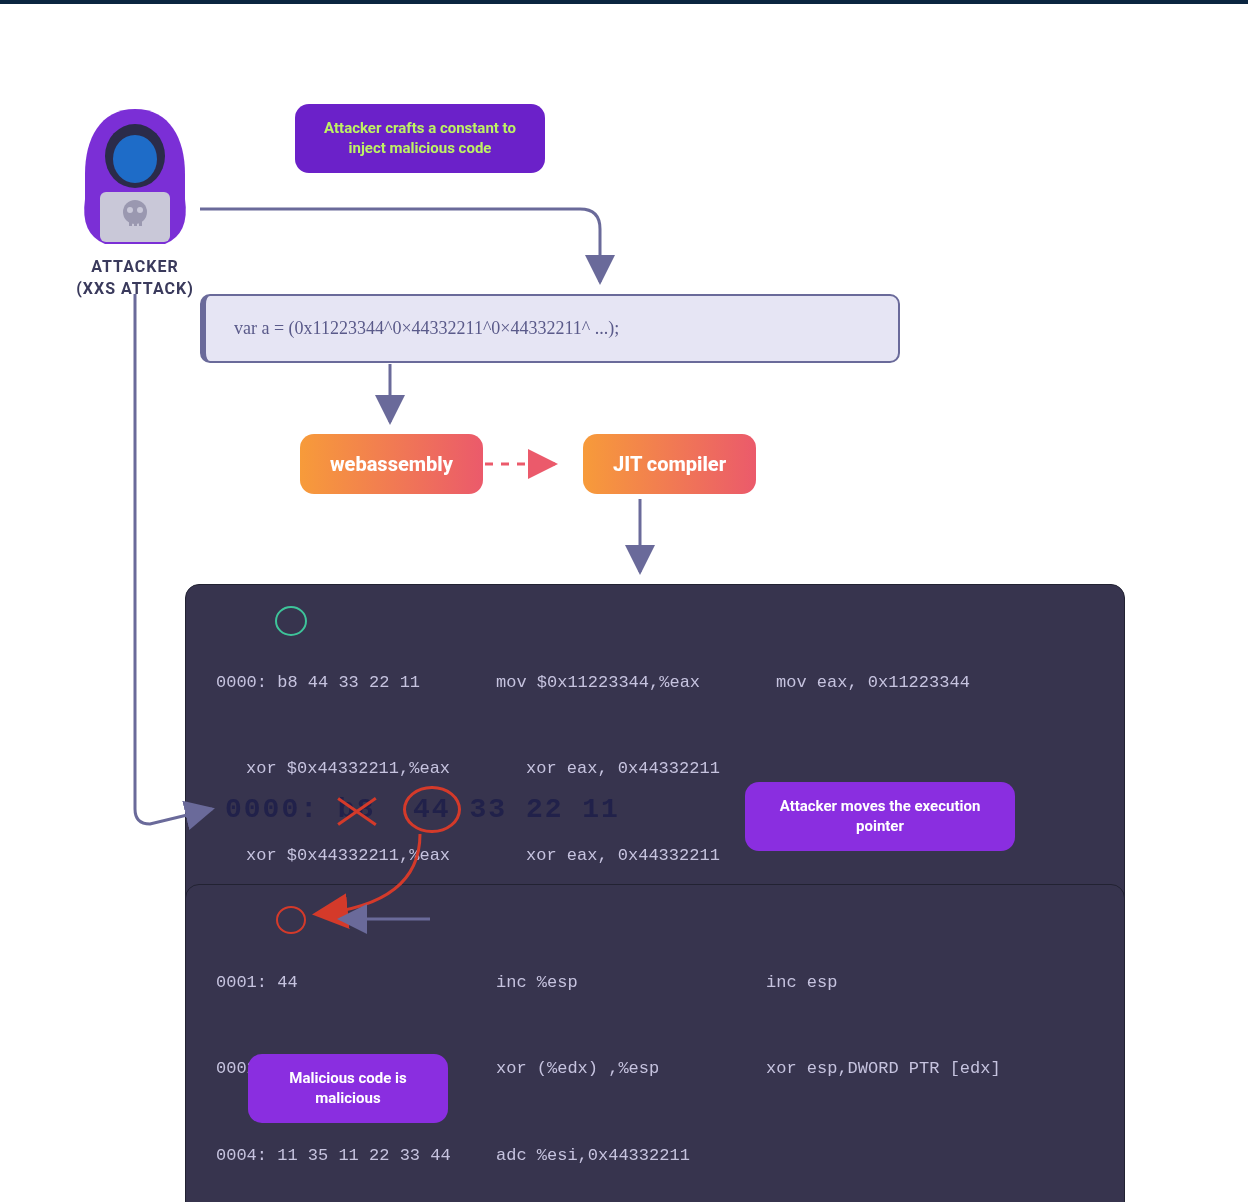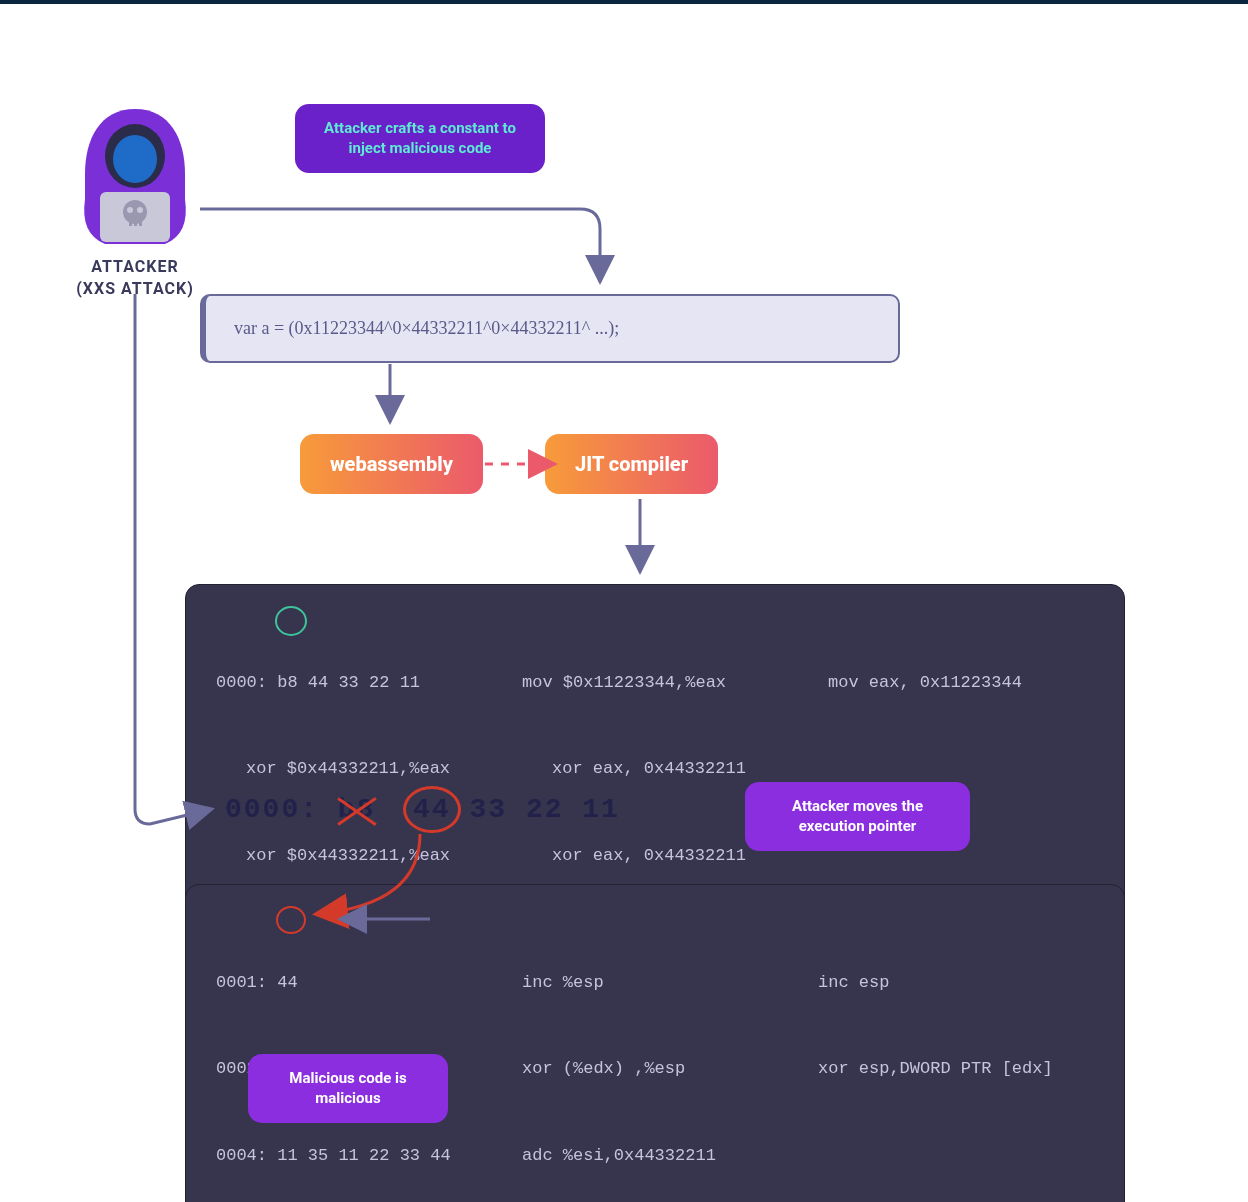--- a/index.html
+++ b/index.html
@@ -22,21 +22,21 @@
     font-size: 16px;
     font-weight: 700;
     letter-spacing: 1px;
     color: #3a3a5c;
     margin-top: 8px;
     line-height: 1.4;
   }
   .pill-purple {
     position: absolute;
     background: #6b21c9;
-    color: #5eead4;
+    color: #bef264;
     font-weight: 700;
     font-size: 15px;
     text-align: center;
     border-radius: 14px;
     padding: 14px 24px;
     line-height: 1.35;
   }
   .pill-purple-2 {
     position: absolute;
     background: #8a2ee0;
@@ -117,21 +117,21 @@
     position: absolute;
     border: 2px solid #3ec49a;
     border-radius: 50%;
   }
   .red-small-circle {
     position: absolute;
     border: 2px solid #d43a2a;
     border-radius: 50%;
   }
   svg.overlay { position: absolute; left: 0; top: 0; pointer-events: none; }
-  .db-row { display: flex; gap: 26px; }
+  .db-row { display: flex; }
   .db-c1 { width: 250px; }
   .db-c2 { width: 280px; margin-left: 30px; }
   .db-c3 { flex: 1; }
   .db2-c1 { width: 280px; }
   .db2-c2 { width: 270px; }
   .db2-c3 { flex: 1; }
 </style>
 </head>
 <body>
 
@@ -162,38 +162,38 @@
       <span>(XXS ATTACK)</span>
     </div>
   </div>
 
   <div class="pill-purple" style="left:295px; top:100px; width:250px;">Attacker crafts a constant to inject malicious code</div>
 
   <div class="code-light" style="left:200px; top:290px; width:700px;">var a = (0x11223344^0×44332211^0×44332211^ ...);</div>
 
   <div class="chip" style="left:300px; top:430px;">webassembly</div>
 
-  <div class="chip" style="left:545px; top:430px;">JIT compiler</div>
+  <div class="chip" style="left:583px; top:430px;">JIT compiler</div>
 
   <div class="dark-block" style="left:185px; top:580px; width:940px;">
     <div class="db-row"><span class="db-c1">0000: b8 44 33 22 11</span><span class="db-c2">mov $0x11223344,%eax</span><span class="db-c3">mov eax, 0x11223344</span></div>
     <div class="db-row"><span class="db-c2">xor $0x44332211,%eax</span><span class="db-c3">xor eax, 0x44332211</span></div>
     <div class="db-row"><span class="db-c2">xor $0x44332211,%eax</span><span class="db-c3">xor eax, 0x44332211</span></div>
   </div>
 
   <div class="green-circle" style="left:275px; top:602px; width:32px; height:30px;"></div>
 
   <div class="bytes-line" style="left:225px; top:790px;">
     <span>0000: </span>
     <span class="b8-strike">b8</span>
     &nbsp;<span class="circle-44">44</span>
     <span> 33  22  11</span>
   </div>
 
-  <div class="pill-purple-2" style="left:745px; top:778px; width:225px;">Attacker moves the execution pointer</div>
+  <div class="pill-purple-2" style="left:745px; top:778px; width:270px;">Attacker moves the execution pointer</div>
 
   <div class="dark-block" style="left:185px; top:880px; width:940px;">
     <div class="db-row"><span class="db2-c1">0001: 44</span><span class="db2-c2">inc %esp</span><span class="db2-c3">inc esp</span></div>
     <div class="db-row"><span class="db2-c1">0002: 33 22</span><span class="db2-c2">xor (%edx) ,%esp</span><span class="db2-c3">xor esp,DWORD PTR [edx]</span></div>
     <div class="db-row"><span class="db2-c1">0004: 11 35 11 22 33 44</span><span class="db2-c2">adc %esi,0x44332211</span></div>
     
   </div>
 
   <div class="red-small-circle" style="left:276px; top:902px; width:30px; height:28px;"></div>
 

